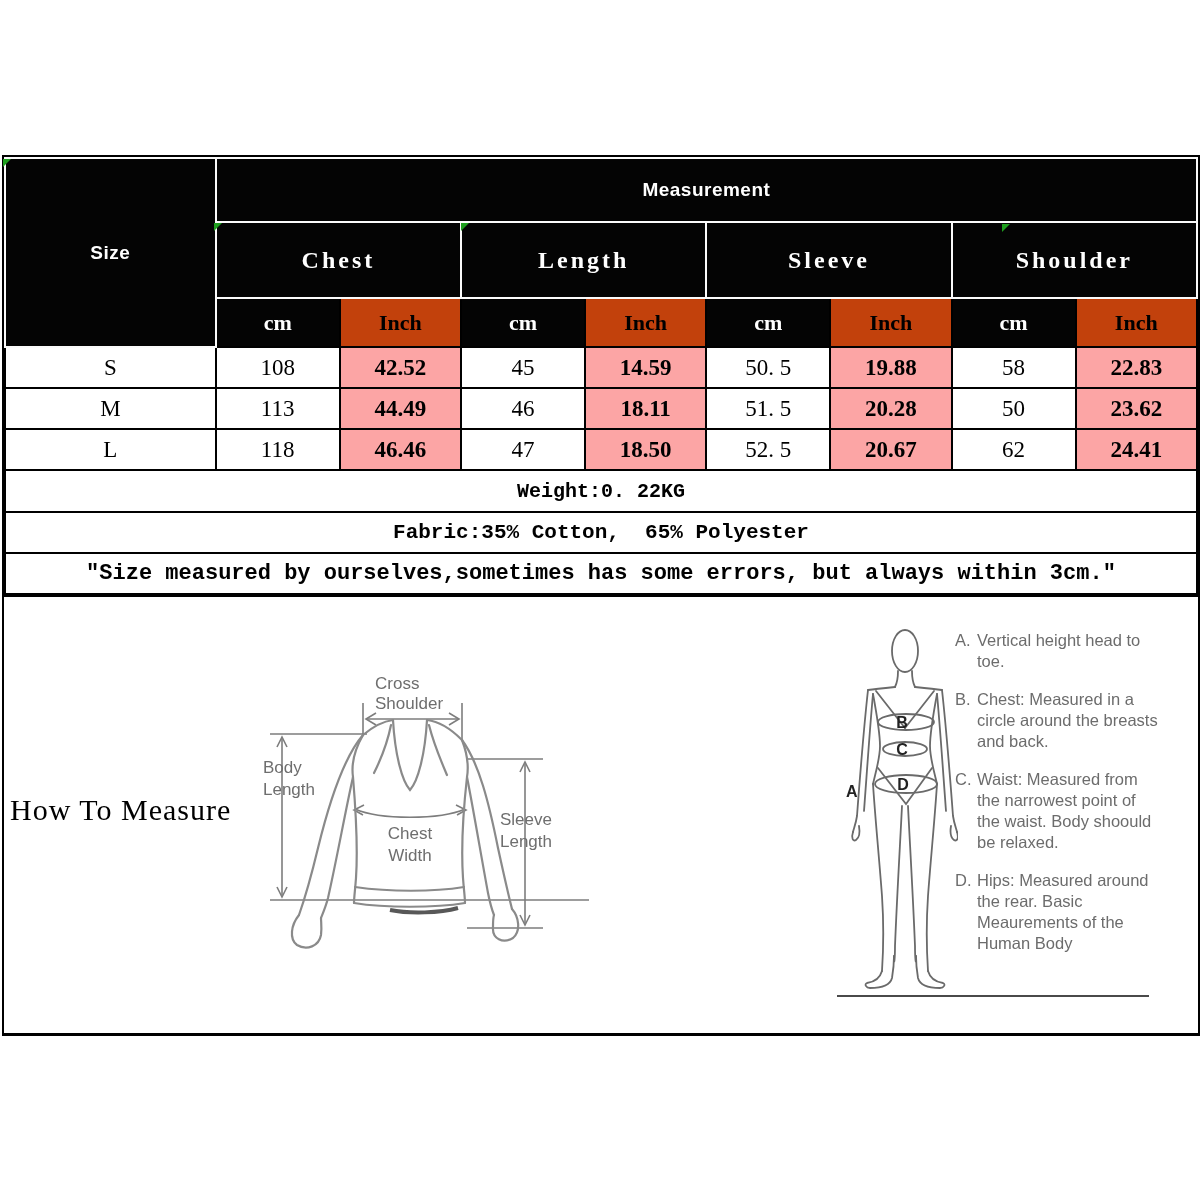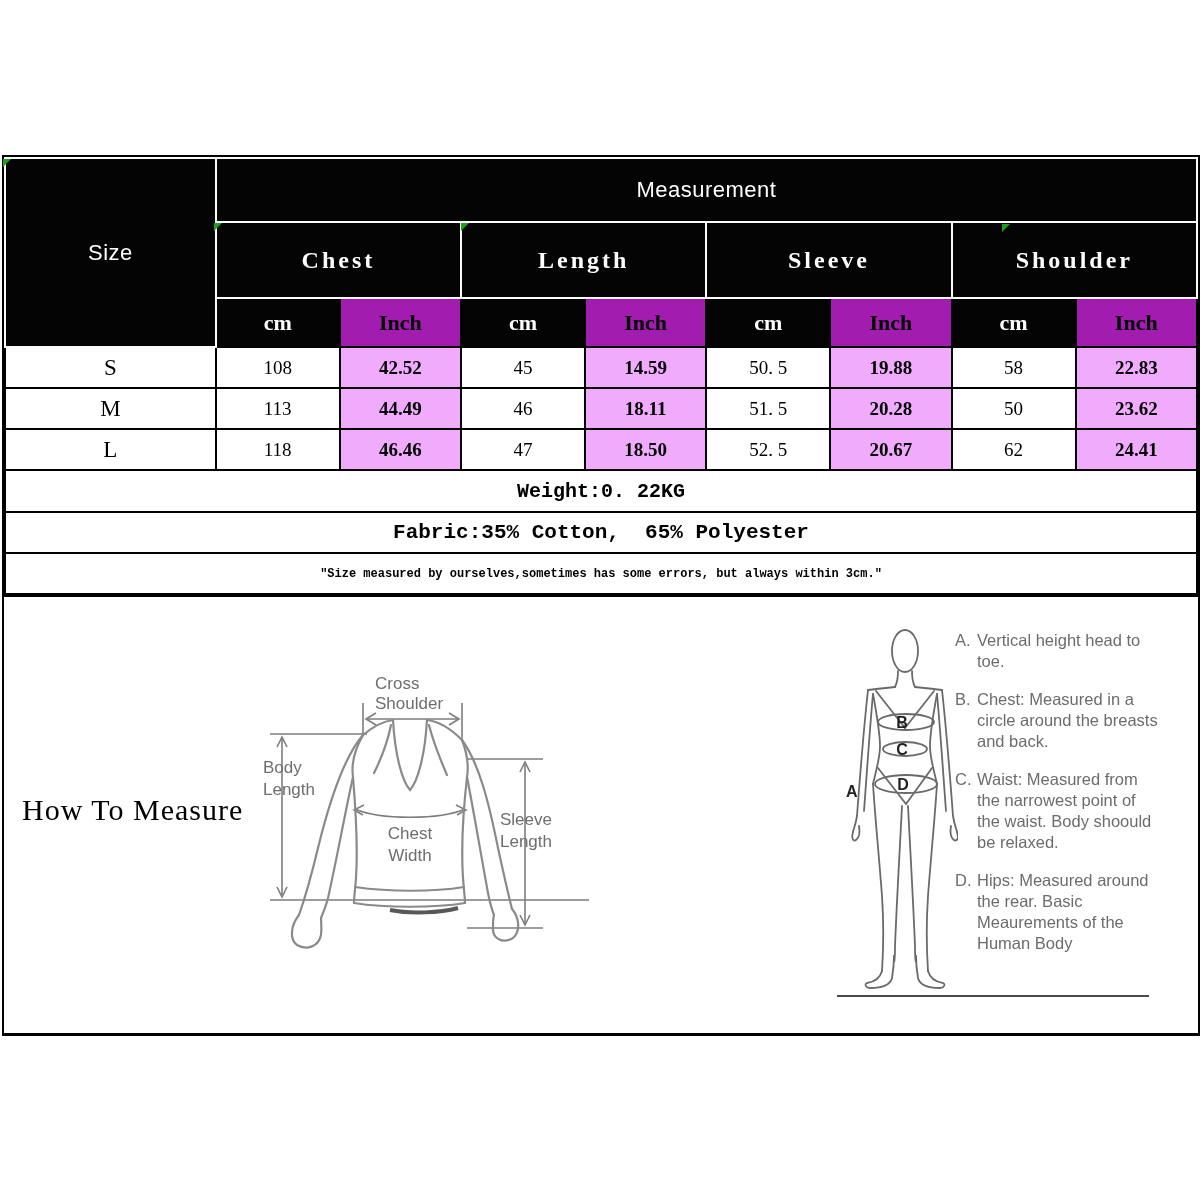--- a/index.html
+++ b/index.html
@@ -4,41 +4,41 @@
 <style>
   html,body{margin:0;padding:0;background:#fff;}
   .sheet{position:relative;width:1200px;height:1200px;background:#fff;overflow:hidden;
          font-family:"Liberation Sans",sans-serif;}
   .chartwrap{position:absolute;left:2px;top:155px;width:1194px;
              border:2px solid #000;border-bottom-width:3px;}
   table.meas{width:100%;border-collapse:collapse;table-layout:fixed;}
   table.meas td{text-align:center;vertical-align:middle;overflow:hidden;}
 
   .hdr{background:#040404;color:#fff;border:2px solid #fbfbfb;}
-  .r-title td{height:60px;font-size:22px;font-weight:normal;letter-spacing:.5px;}
+  .r-title td{height:60px;font-size:19px;font-weight:bold;letter-spacing:.5px;}
   .size-cell{font-size:28px;font-weight:bold;}
   .r-group td{height:72px;font-family:"Liberation Serif",serif;font-weight:bold;
               font-size:24px;letter-spacing:3px;}
   .r-unit td{height:45px;font-family:"Liberation Serif",serif;font-weight:bold;font-size:22px;}
   .unit-cm{background:#040404;color:#fff;border:2px solid #000;border-top-color:#fbfbfb;margin-top:34px;}
-  .unit-in{background:#a21caf;color:#000;border:2px solid #000;}
-
-  .r-data td{height:37px;font-family:"Liberation Serif",serif;font-size:19px;
+  .unit-in{background:#c2410c;color:#000;border:2px solid #000;}
+
+  .r-data td{height:37px;font-family:"Liberation Serif",serif;font-size:23px;
              border:2px solid #000;background:#fff;color:#000;}
-  .r-data td.y{background:#f0abfc;font-weight:bold;}
+  .r-data td.y{background:#fca5a5;font-weight:bold;}
   .r-data td.szl{font-size:23px;}
 
   .r-info td{border:2px solid #000;background:#fff;color:#000;white-space:pre;
              font-family:"Liberation Mono",monospace;font-weight:bold;}
   .r-weight td{height:38px;font-size:20px;}
   .r-fabric td{height:37px;font-size:21px;}
-  .r-note td{height:37px;font-size:12px;}
+  .r-note td{height:37px;font-size:22px;}
 
   .howto{position:relative;height:436px;border-top:2px solid #000;background:#fff;}
-  .howto-heading{position:absolute;left:18px;top:196px;font-family:"Liberation Serif",serif;
+  .howto-heading{position:absolute;left:6px;top:196px;font-family:"Liberation Serif",serif;
                  font-size:30px;letter-spacing:1px;color:#000;white-space:pre;}
   .diagram-svg{position:absolute;}
   .figure-underline{position:absolute;left:833px;top:398px;width:312px;height:2px;background:#4a4a4a;}
 
   .instructions{position:absolute;left:951px;top:33px;width:205px;color:#6c6c6c;
                 font-size:16.5px;line-height:21px;}
   .instr{display:flex;margin-bottom:17px;}
   .instr .ltr{flex:0 0 22px;}
   .instr .txt{flex:1;}
 

